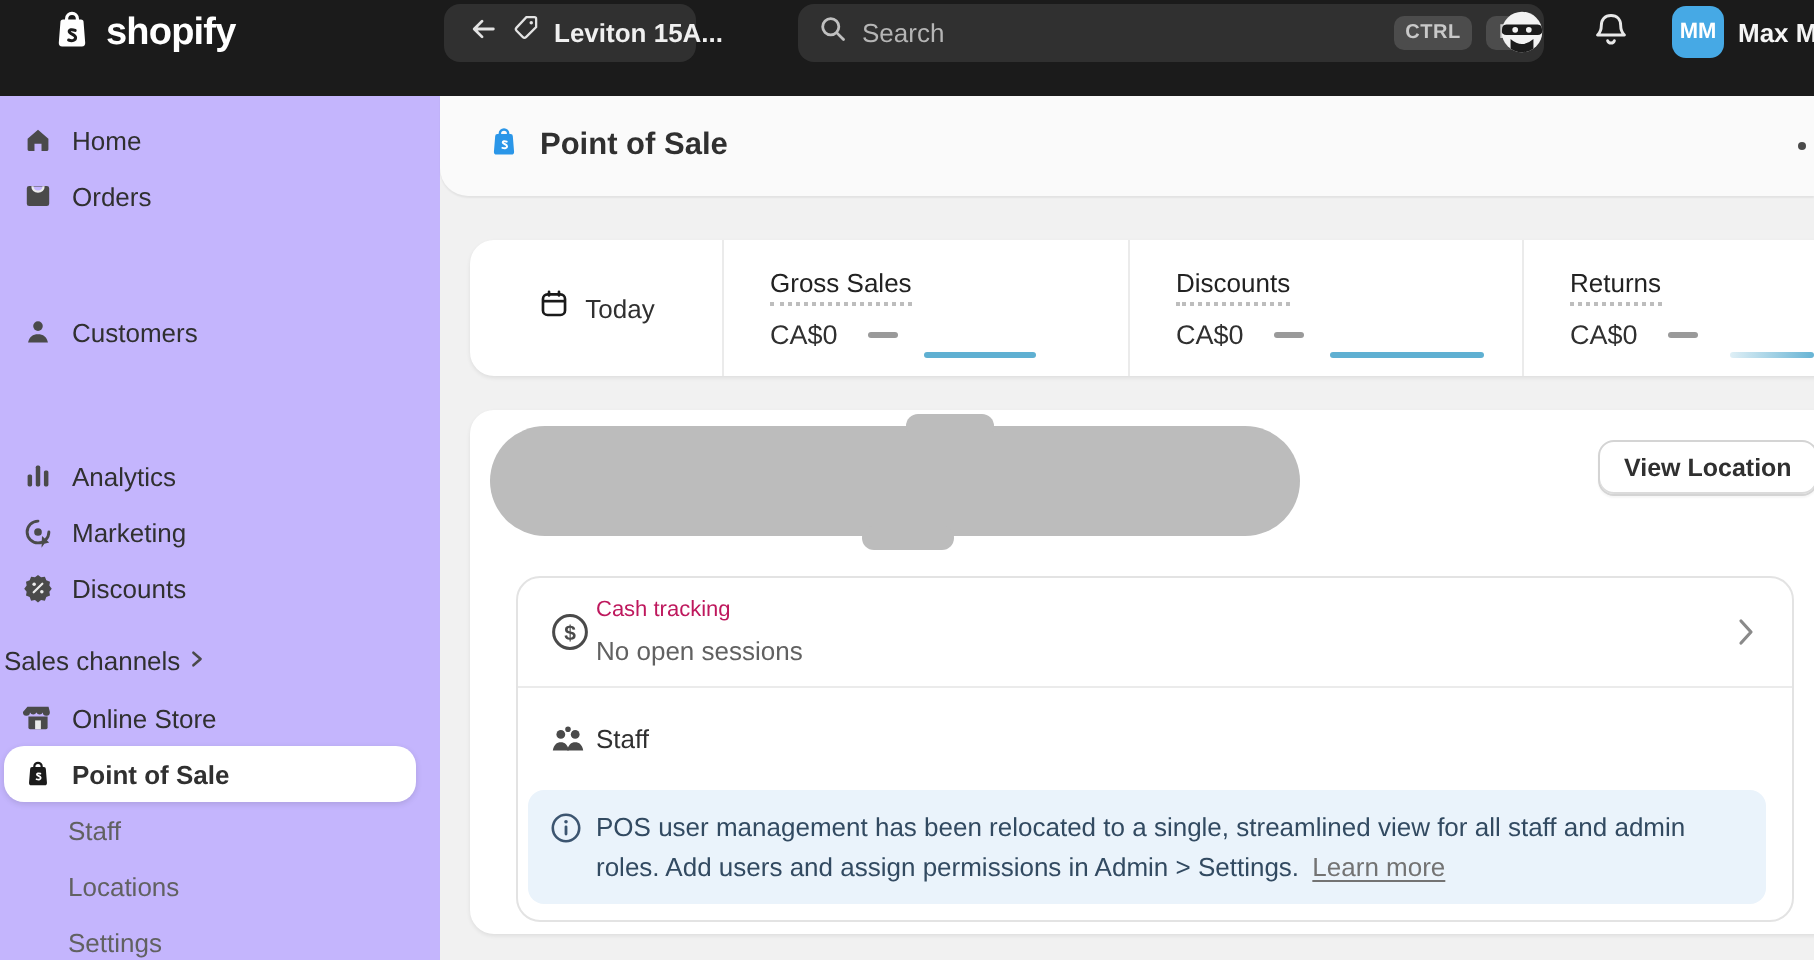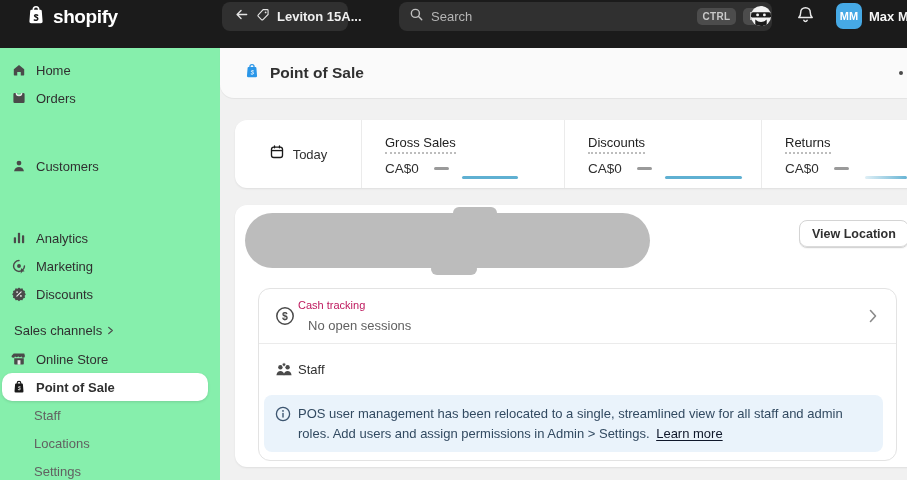--- a/index.html
+++ b/index.html
@@ -19,28 +19,28 @@
   #search-pill { left:357px; width:373px; padding:0 9px 0 10px; gap:7px; cursor:pointer;margin-left:42px; }
   #search-pill .ph { color:#b5b5b5; font-size:13px; flex:1; text-align:left; }
   .kbd { background:#4c4c4c; color:#c9c9c9; font-size:10px; font-weight:600; border-radius:5px; padding:3px 6px; min-width:10px; text-align:center; letter-spacing:0.3px; }
   #sidekick-btn { position:absolute; left:750px; top:5px; width:22px; height:22px; cursor:pointer; }
   #bell-btn { position:absolute; left:795px; top:5px; width:22px; height:22px; cursor:pointer; }
   #user-chip { position:absolute; left:836px; top:3px; display:flex; align-items:center; gap:7px; cursor:pointer; }
   #avatar { width:26px; height:26px; border-radius:7px; background:#46a9e5; color:#ffffff; font-size:11px; font-weight:700; display:flex; align-items:center; justify-content:center; }
   #username { color:#f5f5f5; font-size:13px; font-weight:700; white-space:nowrap; }
 
   
-  #sidebar { position:absolute; left:0; top:48px; width:220px; height:432px; background:#86efac; }
+  #sidebar { position:absolute; left:0; top:48px; width:220px; height:432px; background:#c4b5fd; }
   .nav-item { position:absolute; left:2px; width:206px; height:28px; display:flex; align-items:center; padding-left:8px; gap:8px; border-radius:10px; cursor:pointer; }
   .nav-item .ic { width:18px; height:18px; display:flex; align-items:center; justify-content:center; }
   .nav-item .txt { font-size:13px; color:#303030; }
   .nav-item.selected { background:#ffffff; box-shadow:0 1px 3px rgba(0,0,0,0.12); }
   .nav-item.selected .txt { font-weight:700; }
   #sales-channels-hdr { position:absolute; left:2px; top:271px; height:22px; display:flex; align-items:center; gap:4px; cursor:pointer; }
-  #sales-channels-hdr .txt { font-size:13px; color:#303030;margin-left:12px; }
+  #sales-channels-hdr .txt { font-size:13px; color:#303030; }
   .sub-item { position:absolute; left:2px; width:206px; height:28px; display:flex; align-items:center; padding-left:32px; cursor:pointer; }
   .sub-item .txt { font-size:13px; color:#616161; }
 
   
   #main { position:absolute; left:220px; top:48px; width:687px; height:432px; background:#f1f1f1; }
   #page-header { position:absolute; left:0; top:0; width:687px; height:50px; background:#fafafa; border-radius:0 0 0 14px; box-shadow:0 1px 1px rgba(0,0,0,0.06); }
   #page-title-row { position:absolute; left:23px; top:0; height:50px; display:flex; align-items:center; gap:9px; }
   #page-title { font-size:15.5px; font-weight:700; color:#303030; }
   #header-more-dot { position:absolute; left:679px; top:23px; width:4px; height:4px; border-radius:50%; background:#4a4a4a; cursor:pointer; }
 
@@ -65,31 +65,31 @@
   #redact-bump-top { position:absolute; left:218px; top:2px; width:44px; height:12px; background:#bcbcbc; border-radius:6px; }
   #redact-bump-bot { position:absolute; left:196px; top:58px; width:46px; height:12px; background:#bcbcbc; border-radius:6px; }
   .btn { background:#ffffff; border:1px solid #d4d4d4; border-radius:8px; font-family:"Liberation Sans",sans-serif;
          font-size:12.5px; font-weight:700; color:#303030; cursor:pointer;
          box-shadow: inset 0 -1px 0 rgba(0,0,0,0.14), 0 1px 1px rgba(0,0,0,0.04); }
   #view-location-btn { position:absolute; left:564px; top:15px; height:28px; padding:0 12px; }
   #inner-card { position:absolute; left:23px; top:83px; width:639px; height:173px; border:1px solid #e3e3e3; border-radius:12px; background:#ffffff; }
   #row-cash { position:absolute; left:0; top:0; width:100%; height:54px; cursor:pointer; }
   #row-cash .ic { position:absolute; left:16px; top:17px; }
   #row-cash .title { position:absolute; left:39px; top:10px; font-size:11px; color:#be185d; }
-  #row-cash .subtitle { position:absolute; left:49px; top:29px; font-size:13px; color:#616161; }
+  #row-cash .subtitle { position:absolute; left:39px; top:29px; font-size:13px; color:#616161; }
   #row-cash .chev { position:absolute; right:17px; top:20px; }
   #inner-divider { position:absolute; left:0; top:54px; width:100%; height:1px; background:#ebebeb; }
   #row-staff { position:absolute; left:0; top:55px; width:100%; height:51px; }
   #row-staff .ic { position:absolute; left:15px; top:16px; }
   #row-staff .title { position:absolute; left:39px; top:18px; font-size:13px; color:#303030; }
   #manage-btn { position:absolute; right:8px; top:14px; height:26px; padding:0 11px; }
   #pos-banner { position:absolute; left:5px; top:106px; width:619px; height:57px; background:#eaf3fb; border-radius:8px; }
   #pos-banner .ic { position:absolute; left:11px; top:11px; }
   #banner-text { position:absolute; left:34px; top:9px; width:552px; font-size:13px; line-height:19.5px; color:#324a61; }
-  #banner-link { text-decoration:underline; text-underline-offset:2px; color:#0f172a; cursor:pointer; }
+  #banner-link { text-decoration:underline; text-underline-offset:2px; color:#737373; cursor:pointer; }
 </style>
 </head>
 <body>
 
 <div id="topbar">
   <div id="logo">
     <span>
       <svg width="24" height="24" viewBox="0 0 24 24">
         <path d="M6.2 8.2 q0-1.4 1.4-1.4 h8.8 q1.4 0 1.4 1.4 l0.8 10.2 q0.1 1.8-1.7 1.8 H7.1 q-1.8 0-1.7-1.8 z" fill="#ffffff"></path>
         <path d="M9.3 8.8 V6.4 a2.7 2.7 0 0 1 5.4 0 v2.4" fill="none" stroke="#ffffff" stroke-width="1.6"></path>

